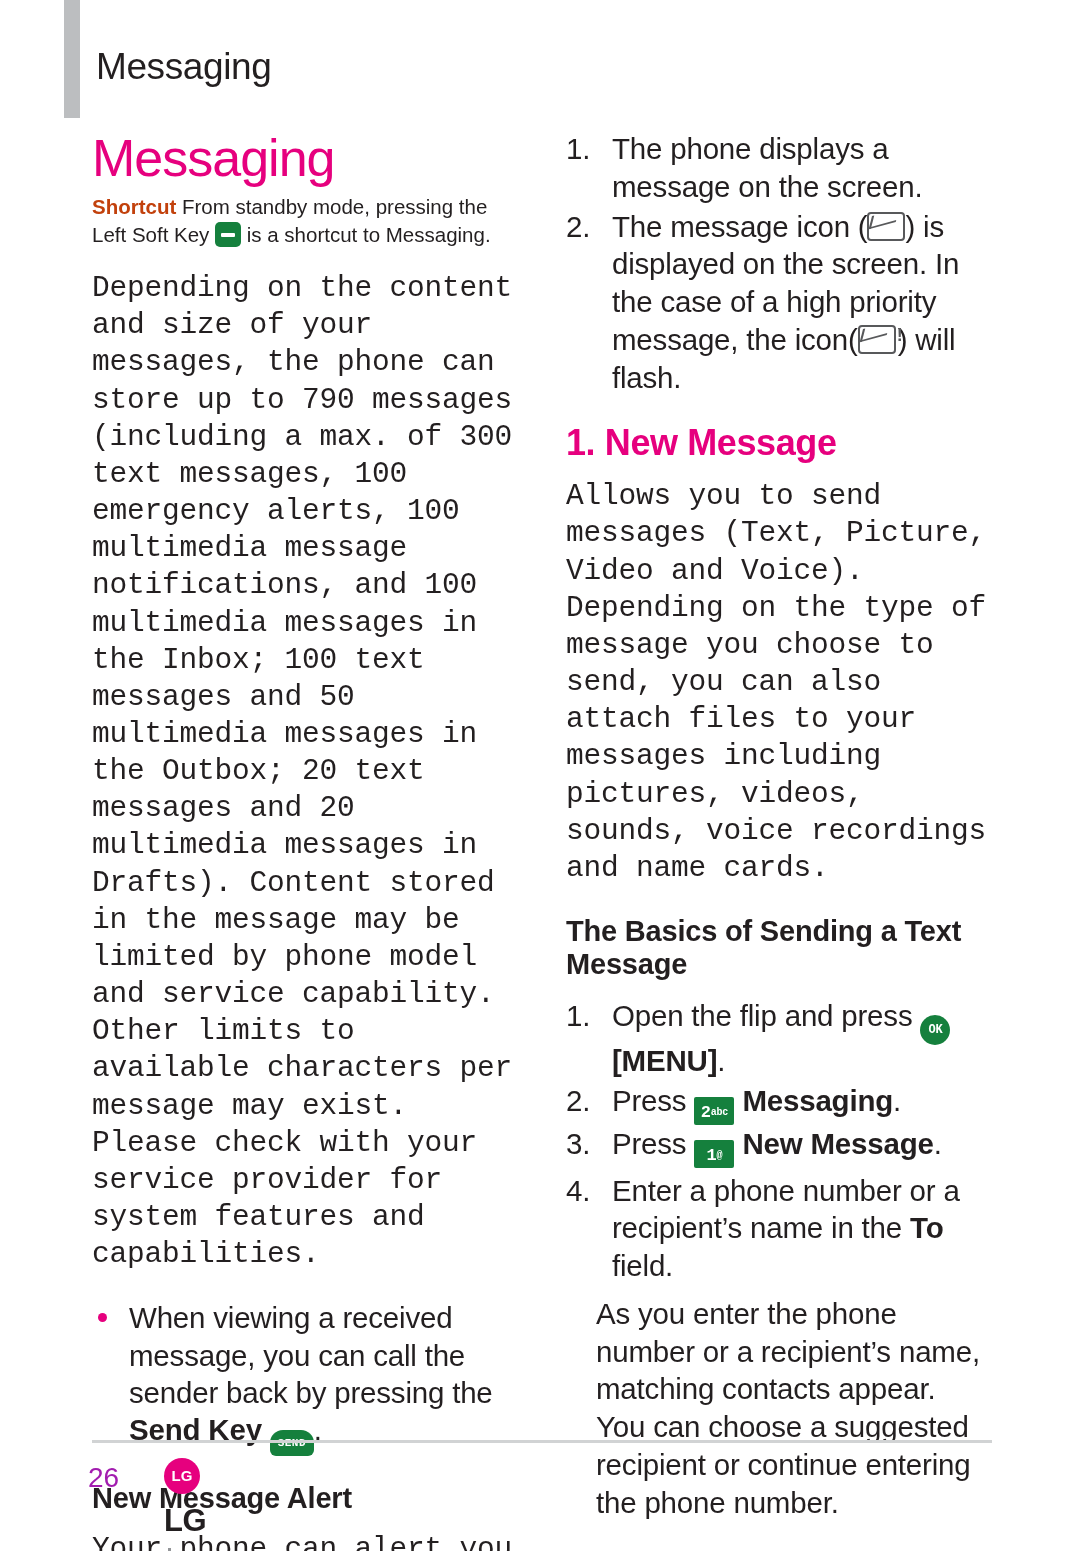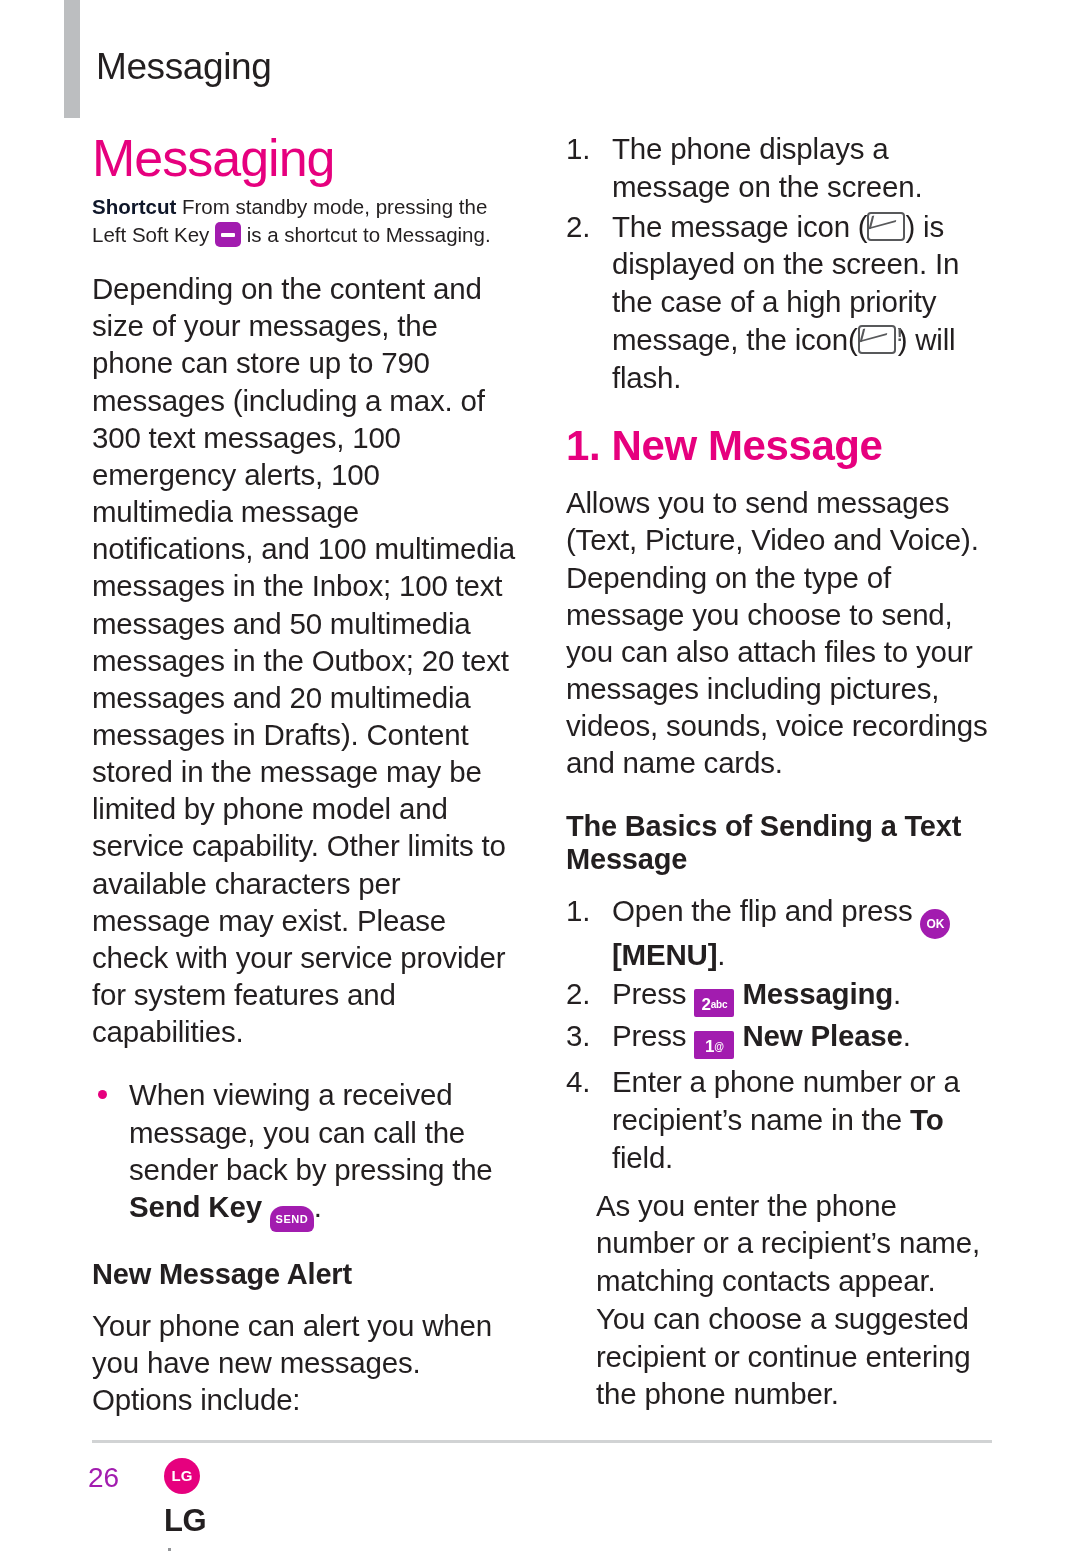--- a/index.html
+++ b/index.html
@@ -67,25 +67,25 @@
   }
   .shortcut-note {
     font-family: "Liberation Sans", sans-serif;
     font-size: 20.5px;
     line-height: 1.34;
     color: #231f20;
     margin: 6px 0 22px 0;
     width: 405px;
   }
   .shortcut-note .kw {
-    color: #0f172a;
+    color: #c2410c;
     font-weight: 700;
   }
   p.body {
-    font-family: Liberation Sans, sans-serif;
+    font-family: Liberation Mono, monospace;
     font-size: 29.5px;
     line-height: 1.26;
     margin: 0 0 0 0;
     letter-spacing: -0.2px;
   }
 
   ul.bullets {
     list-style: none;
     margin: 26px 0 0 0;
     padding: 0;
@@ -139,36 +139,36 @@
   }
   .indent-block {
     padding-left: 30px;
     font-size: 29.5px;
     line-height: 1.28;
     letter-spacing: -0.2px;
   }
 
   h2.section {
     font-family: "Liberation Sans", sans-serif;
-    font-size: 42px;
+    font-size: 36px;
     font-weight: 700;
     color: #e6007e;
     margin: 26px 0 14px 0;
     letter-spacing: -0.4px;
   }
 
   
   .key {
     display: inline-block;
     vertical-align: -4px;
     border-radius: 5px;
-    background: #a21caf;
+    background: #15803d;
     color: #ffffff;
     text-align: center;
-    font-family: Liberation Sans, sans-serif;
+    font-family: Liberation Mono, monospace;
     line-height: 1;
   }
   .key-soft {
     width: 26px;
     height: 25px;
     position: relative;
     top: 1px;
   }
   .key-soft::after {
     content: "";
@@ -371,21 +371,21 @@
 
       <ol class="steps">
         <li>
           <span class="num">1.</span><span>Open the flip and press </span><span class="key key-ok">OK</span><br>
           <span class="bold">[MENU]</span><span>.</span>
         </li>
         <li>
           <span class="num">2.</span><span>Press </span><span class="key key-num"><span class="big">2</span><span class="sup">abc</span></span> <span class="bold">Messaging</span><span>.</span>
         </li>
         <li>
-          <span class="num">3.</span><span>Press </span><span class="key key-num"><span class="big">1</span><span class="sup">@</span></span> <span class="bold">New Please</span><span>.</span>
+          <span class="num">3.</span><span>Press </span><span class="key key-num"><span class="big">1</span><span class="sup">@</span></span> <span class="bold">New Message</span><span>.</span>
         </li>
       </ol>
 
 
       <ol class="steps" style="margin-top:6px;">
         <li>
           <span class="num">4.</span><span>Enter a phone number or a recipient’s name in the </span><span class="bold">To</span><span> field.</span>
         </li>
       </ol>
 

